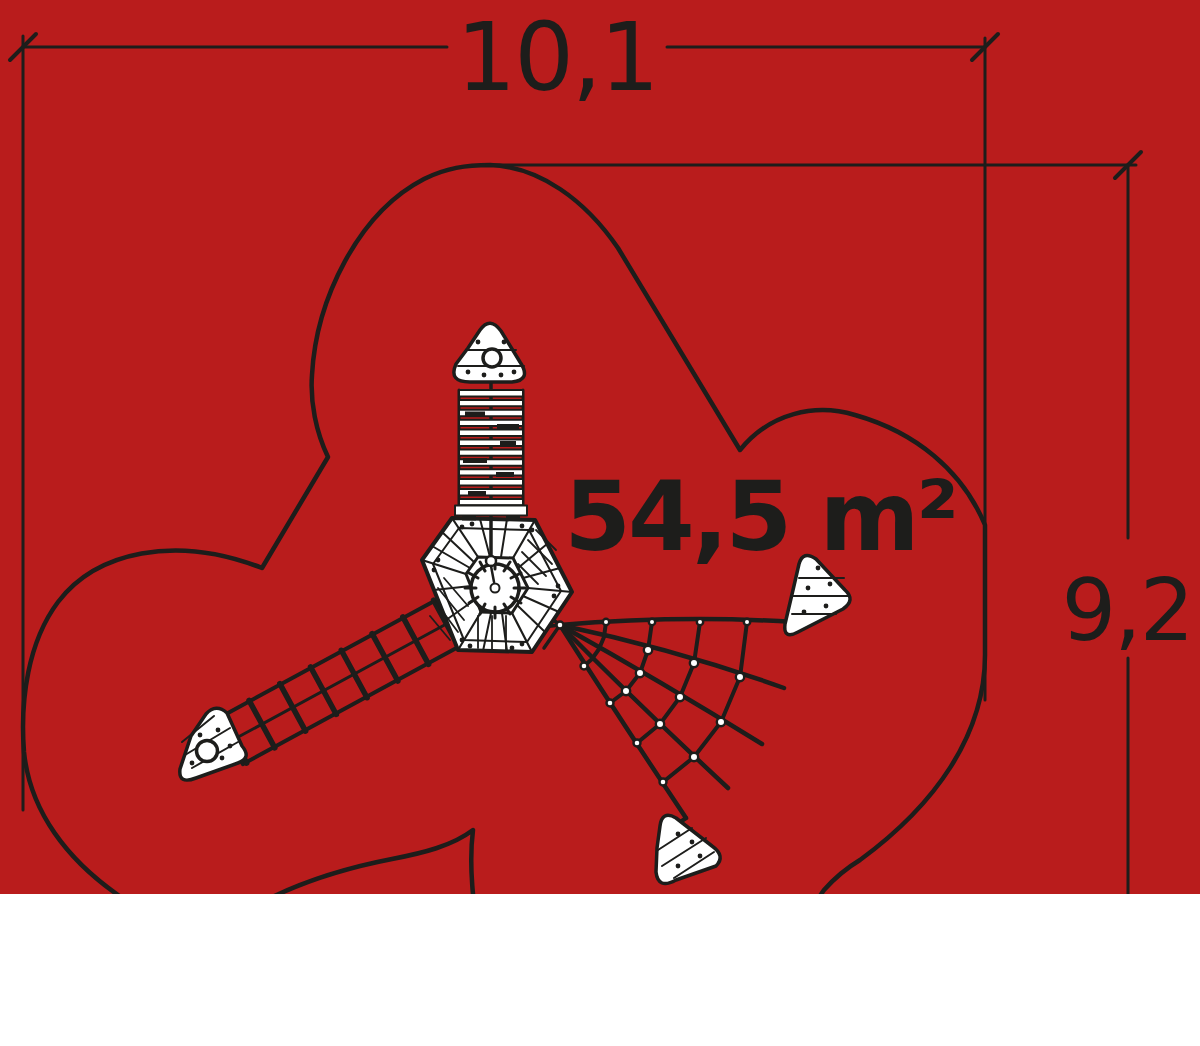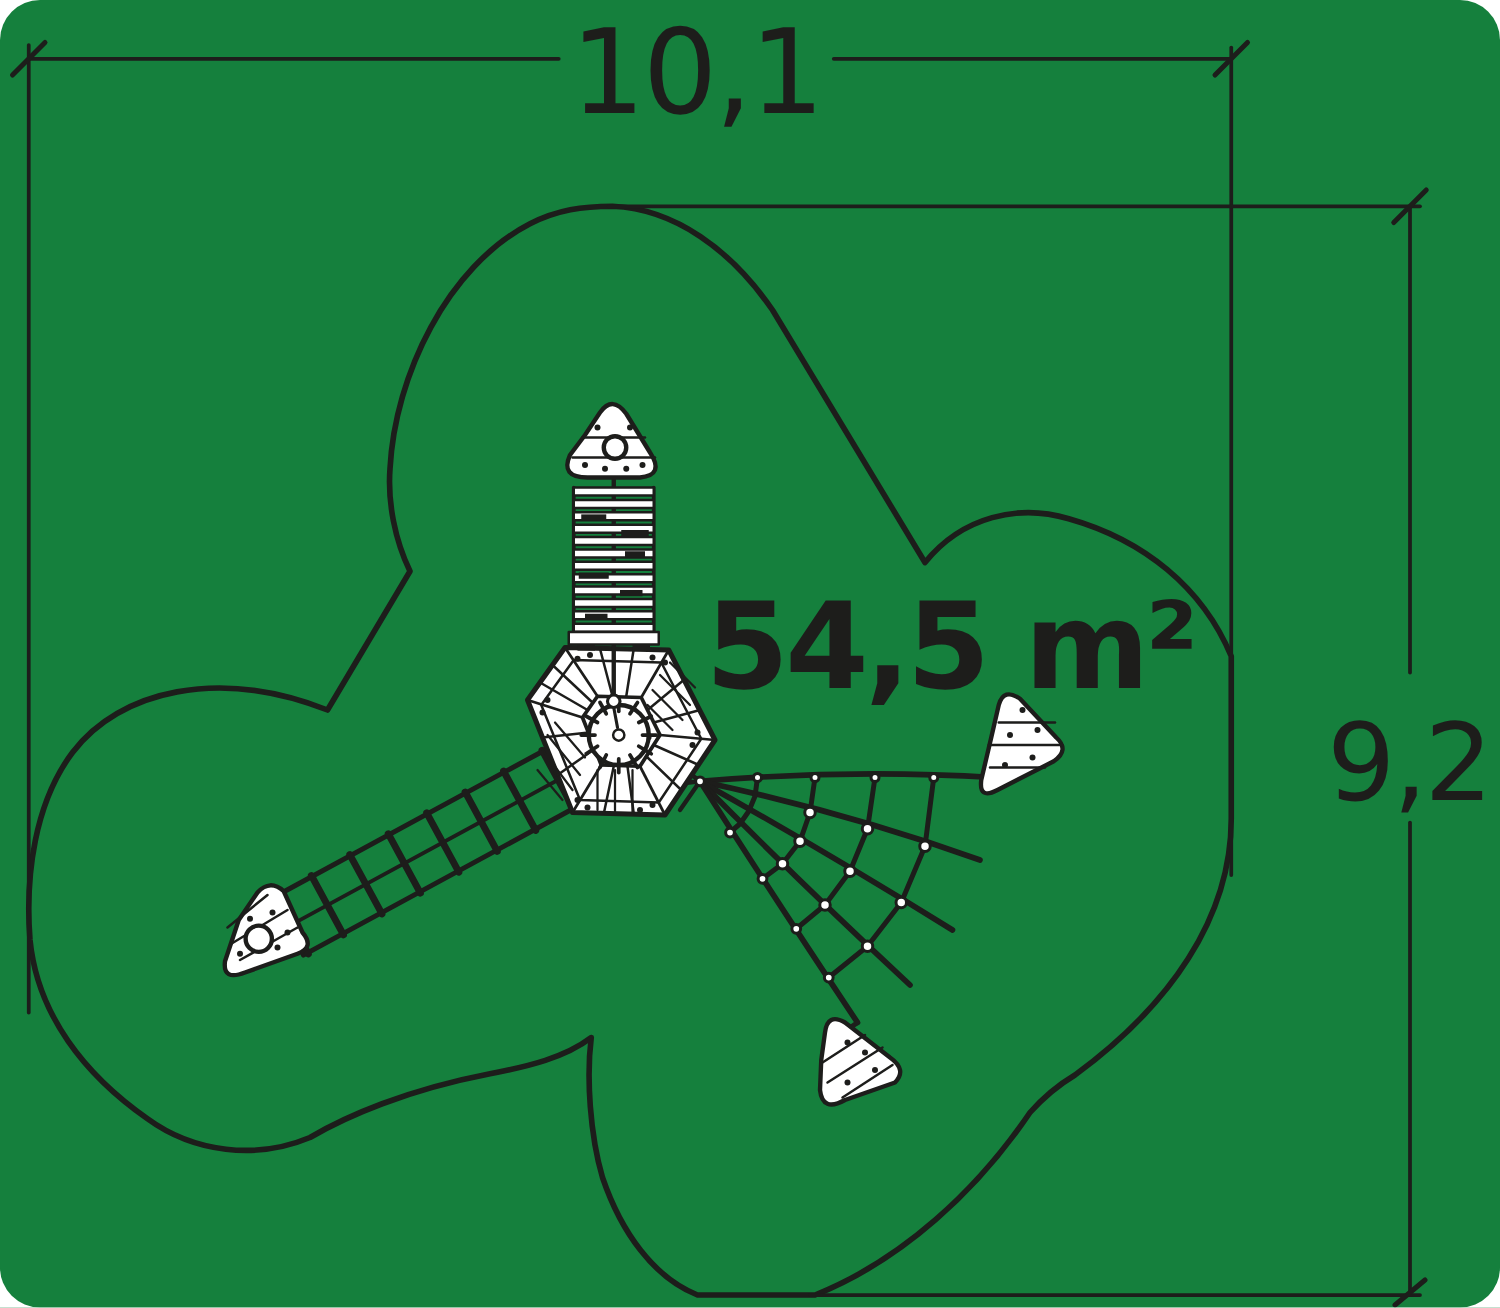--- a/index.html
+++ b/index.html
@@ -3,24 +3,23 @@
 <meta charset="utf-8">
 <style>
   html, body {
     margin: 0;
     padding: 0;
     background: #ffffff;
   }
   .stage {
     position: relative;
     width: 1200px;
-    height: 1046px;
-    background: #15803d;
+    height: 894px;
+    background: #b91c1c;
     overflow: hidden;
-    border-radius: 32px;
   }
   svg { display: block; }
   text {
     fill: #1d1d1b;
     font-family: "DejaVu Sans", "Liberation Sans", sans-serif;
   }
   .dim-label {
     font-size: 94px;
     font-weight: 400;
     letter-spacing: -2px;

